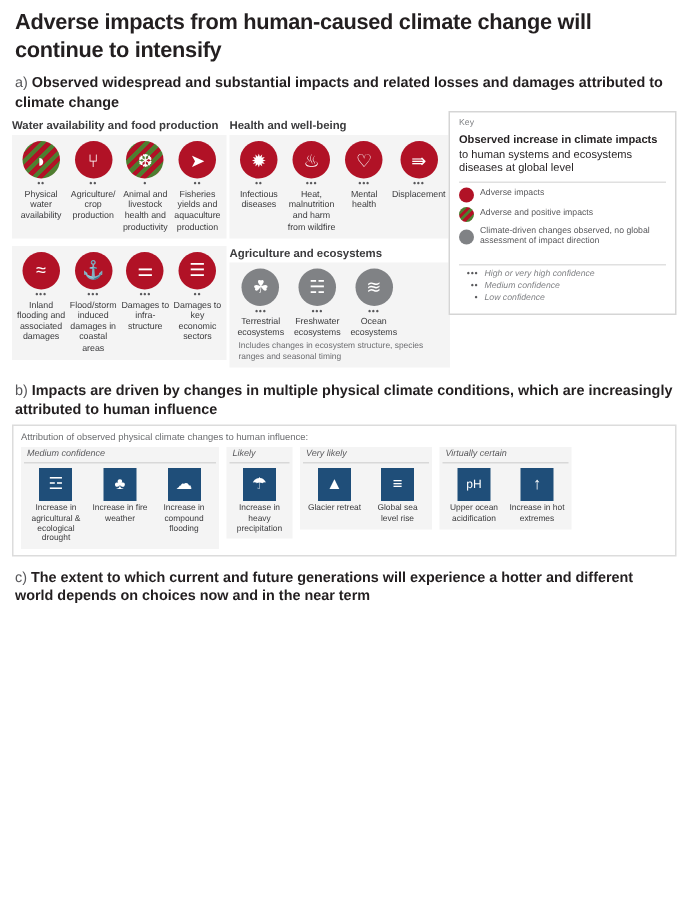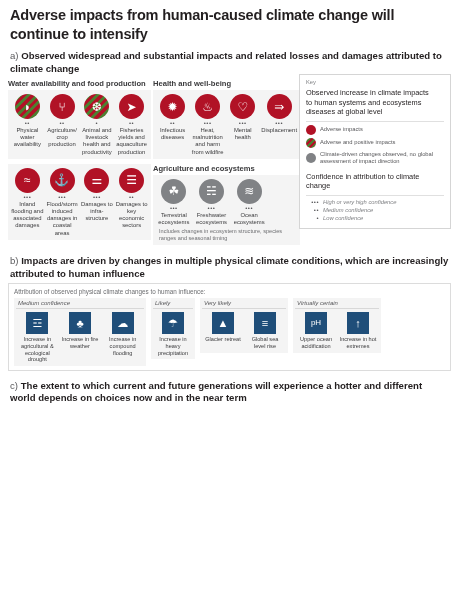--- a/index.html
+++ b/index.html
@@ -47,21 +47,21 @@
   .note { font-size: 5.6px; color: #6d6e71; line-height: 1.25; padding: 2px 3px 0 4px; }
 
   
   #key-box {
     position: absolute; left: 299px; top: 74px;
     width: 152px; border: 1px solid #d5d5d5; background: #fff;
     padding: 4px 6px 5px 6px;
   }
   .key-ttl { font-size: 5.8px; color: #808285; margin-bottom: 3px; }
   .key-head { font-size: 7.4px; line-height: 1.3; color: #231f20; }
-  .key-head b { font-weight: normal; }
+  .key-head b { font-weight: bold; }
   .key-rule { border-top: 1px solid #e0e0e0; margin: 4px 0 3px 0; }
   .key-row { display: flex; align-items: center; gap: 4px; margin-bottom: 3px; }
   .key-dot { width: 10px; height: 10px; border-radius: 50%; flex: none; }
   .key-txt { font-size: 5.8px; color: #58585b; line-height: 1.2; }
   .conf-row { display: flex; gap: 4px; align-items: baseline; margin-bottom: 2px; }
   .conf-mk { font-size: 6px; color: #58585b; width: 13px; text-align: right; letter-spacing: 0.5px; }
   .conf-lb { font-size: 5.8px; color: #808285; font-style: italic; }
 
   
   #panel-b { padding: 3px 8px 0 8px; }
@@ -252,23 +252,20 @@
       <div class="key-row">
         <div class="key-dot" style="background:repeating-linear-gradient(135deg,#b11226 0 2px,#4f7d30 2px 4px)"></div>
         <div class="key-txt">Adverse and positive impacts</div>
       </div>
       <div class="key-row">
         <div class="key-dot" style="background:#808285"></div>
         <div class="key-txt">Climate-driven changes observed, no global assessment of impact direction</div>
       </div>
     </div>
   <div style="height:4px"></div>
-  <div class="key-head">
-    <b>Confidence</b><span> in attribution to climate change</span>
-  </div>
   <div class="key-rule"></div>
   <div id="key-conf">
       <div class="conf-row">
         <div class="conf-mk">•••</div>
         <div class="conf-lb">High or very high confidence</div>
       </div>
       <div class="conf-row">
         <div class="conf-mk">••</div>
         <div class="conf-lb">Medium confidence</div>
       </div>

